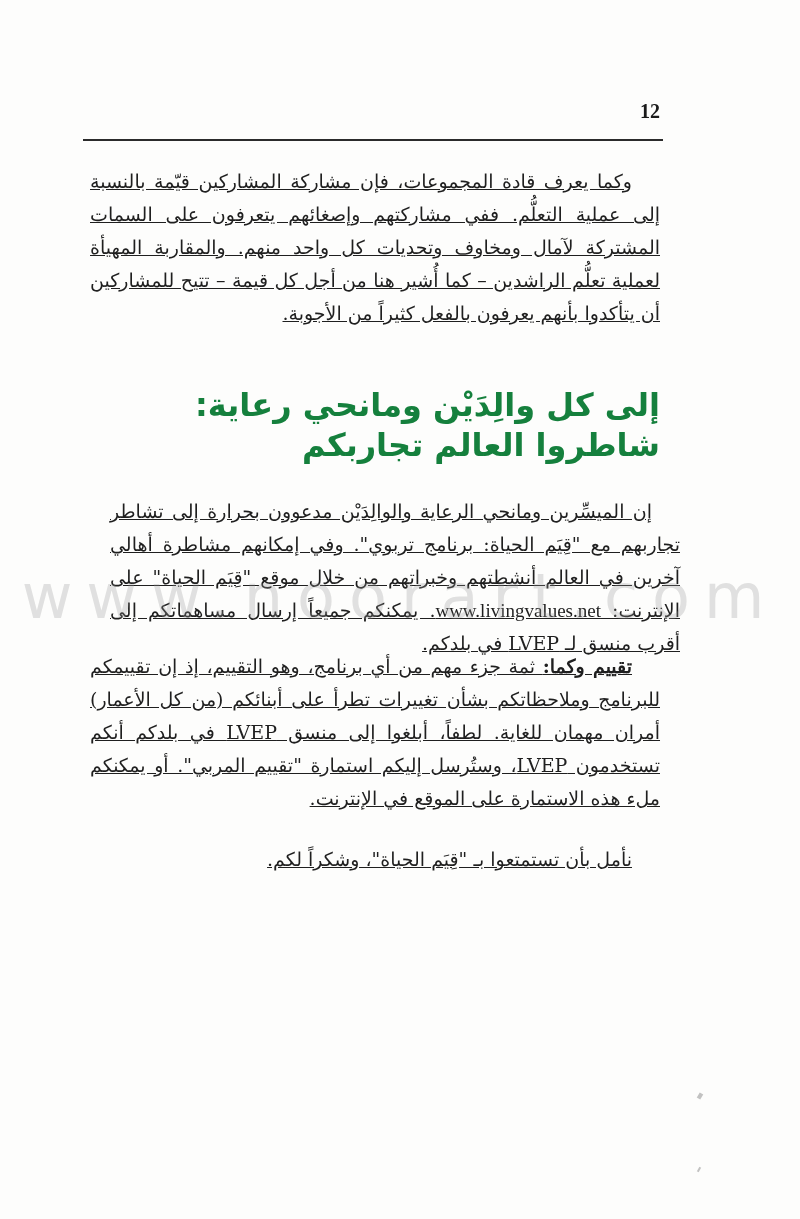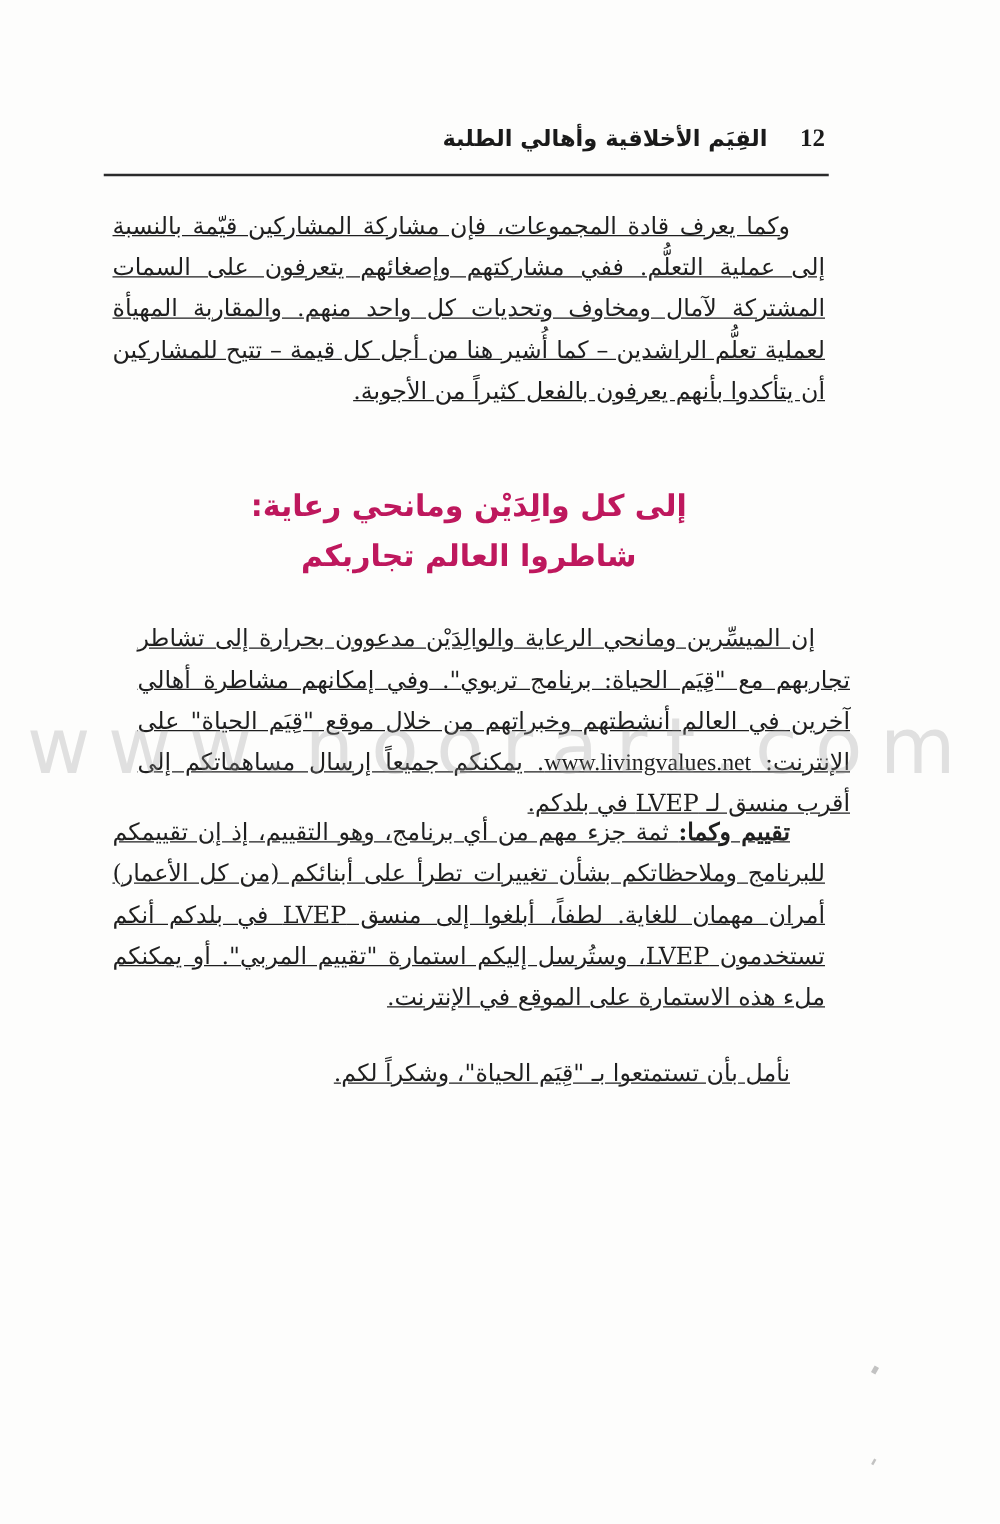--- a/index.html
+++ b/index.html
@@ -64,26 +64,26 @@
       text-indent: 28px;
       text-decoration: underline;
     }
     .p1 { top: 165px; }
     .section-title {
       position: absolute;
       top: 385px;
       left: 90px;
       width: 570px;
       direction: rtl;
-      text-align: center;
+      text-align: right;
       font-family: "DejaVu Sans", "Liberation Sans", sans-serif;
       font-weight: bold;
-      font-size: 24px;
+      font-size: 32px;
       line-height: 40px;
-      color: #be185d;
+      color: #15803d;
     }
     .section-title div { display: block; }
     .p2 { top: 495px; margin-left: 20px; }
     .p3 { top: 650px; }
     .p3 .lead { font-weight: bold; }
     .p4 { top: 843px; }
     .url { direction: ltr; unicode-bidi: embed; font-family: "Liberation Serif", serif; }
     .watermark {
       position: absolute;
       top: 566px;
@@ -108,21 +108,20 @@
     .speck1 { left: 698px; top: 1093px; }
     .speck2 { left: 698px; top: 1167px; width: 2px; height: 5px; }
   </style>
 </head>
 <body>
 
 <div class="page">
 
   <div class="running-head">
     <span class="page-number">12</span>
-    <span class="running-title">القِيَم الأخلاقية وأهالي الطلبة</span>
   </div>
   <div class="head-rule"></div>
 
   <div class="body-text p1">
     <p>وكما يعرف قادة المجموعات، فإن مشاركة المشاركين قيّمة بالنسبة إلى عملية التعلُّم. ففي مشاركتهم وإصغائهم يتعرفون على السمات المشتركة لآمال ومخاوف وتحديات كل واحد منهم. والمقاربة المهيأة لعملية تعلُّم الراشدين – كما أُشير هنا من أجل كل قيمة – تتيح للمشاركين أن يتأكدوا بأنهم يعرفون بالفعل كثيراً من الأجوبة.</p>
   </div>
 
   <div class="section-title">
     <div>إلى كل والِدَيْن ومانحي رعاية:</div>
     <div>شاطروا العالم تجاربكم</div>

